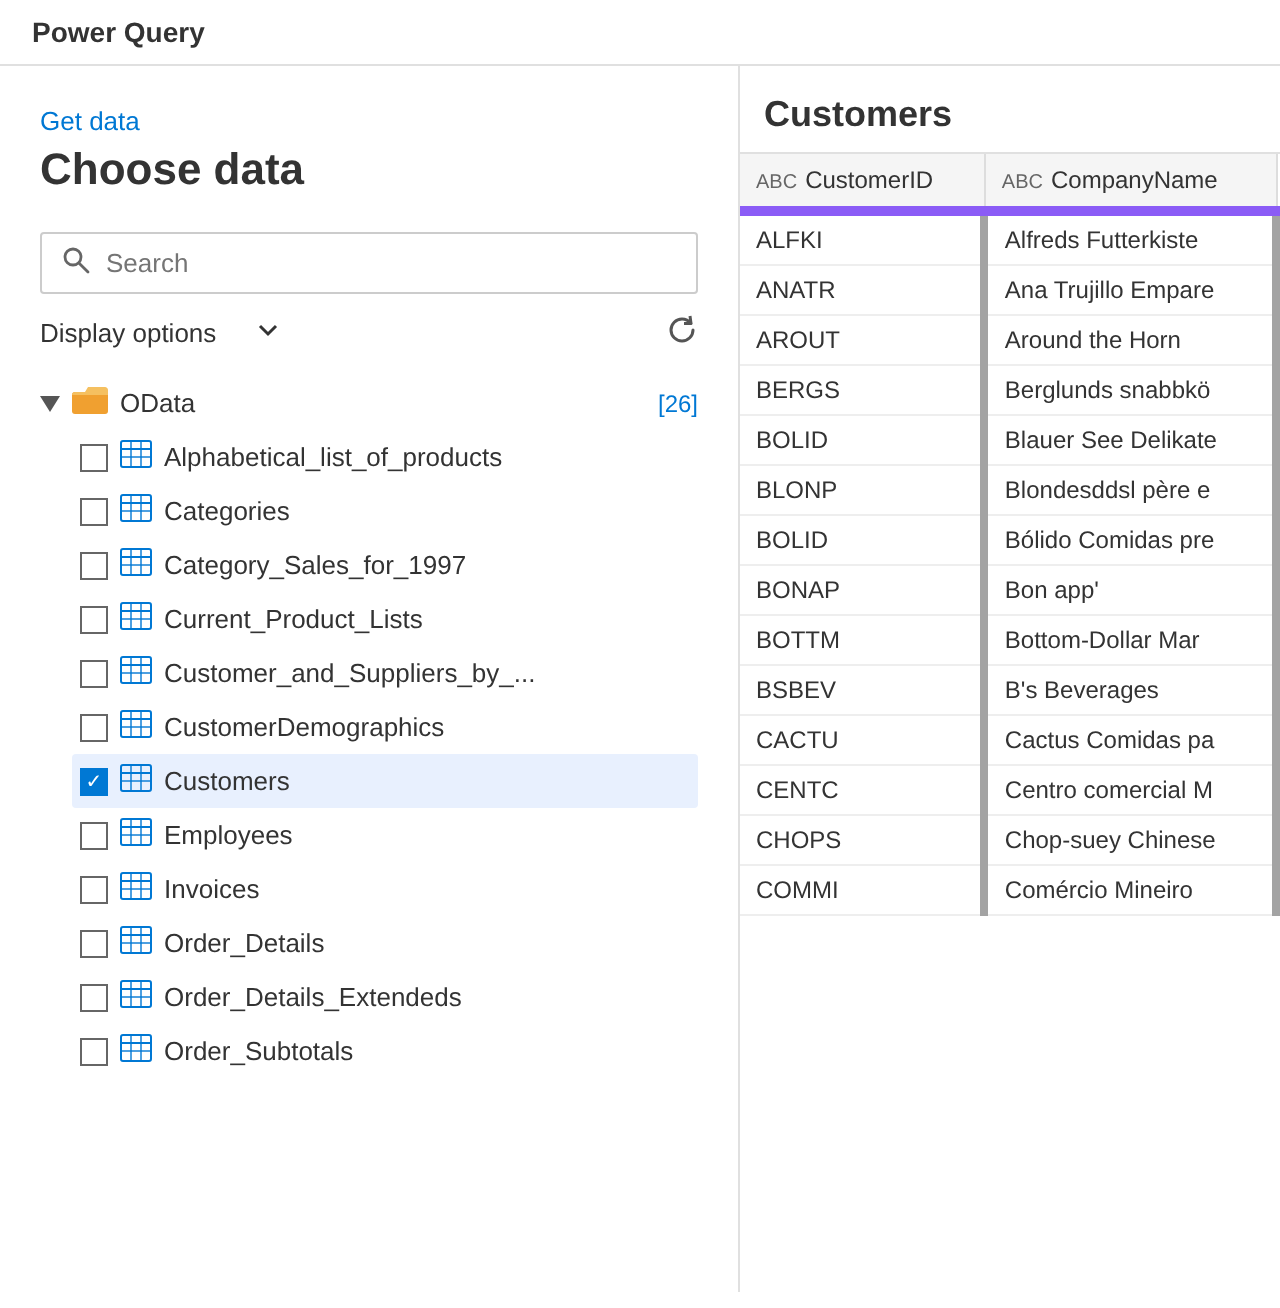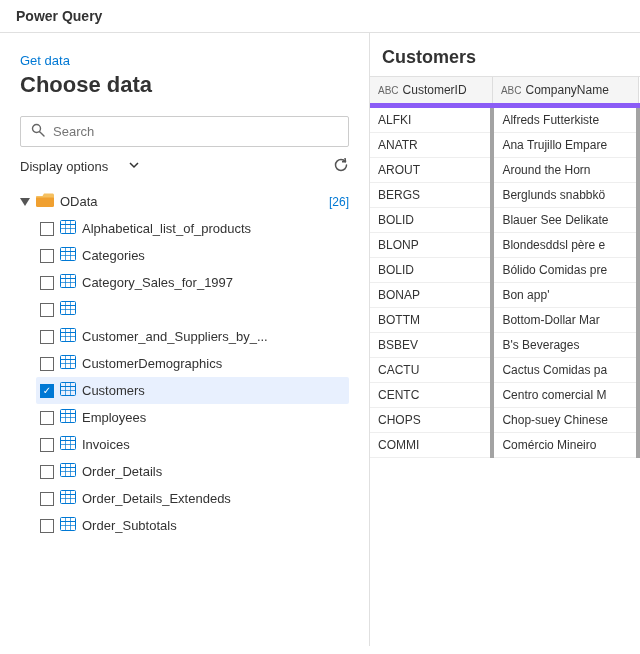--- a/index.html
+++ b/index.html
@@ -338,20 +338,21 @@
           </div>
           <div class="tree-item">
             <div class="checkbox"></div>
             <span class="table-icon"><svg width="16" height="14" viewBox="0 0 16 14" fill="none">
       <rect x="0.5" y="0.5" width="15" height="13" rx="1" stroke="#0078d4" stroke-width="1"></rect>
       <line x1="0.5" y1="4.5" x2="15.5" y2="4.5" stroke="#0078d4" stroke-width="1"></line>
       <line x1="0.5" y1="8.5" x2="15.5" y2="8.5" stroke="#0078d4" stroke-width="0.7"></line>
       <line x1="5.5" y1="0.5" x2="5.5" y2="13.5" stroke="#0078d4" stroke-width="0.7"></line>
       <line x1="10.5" y1="0.5" x2="10.5" y2="13.5" stroke="#0078d4" stroke-width="0.7"></line>
     </svg></span>
+            <span class="item-label">Current_Product_Lists</span>
           </div>
           <div class="tree-item">
             <div class="checkbox"></div>
             <span class="table-icon"><svg width="16" height="14" viewBox="0 0 16 14" fill="none">
       <rect x="0.5" y="0.5" width="15" height="13" rx="1" stroke="#0078d4" stroke-width="1"></rect>
       <line x1="0.5" y1="4.5" x2="15.5" y2="4.5" stroke="#0078d4" stroke-width="1"></line>
       <line x1="0.5" y1="8.5" x2="15.5" y2="8.5" stroke="#0078d4" stroke-width="0.7"></line>
       <line x1="5.5" y1="0.5" x2="5.5" y2="13.5" stroke="#0078d4" stroke-width="0.7"></line>
       <line x1="10.5" y1="0.5" x2="10.5" y2="13.5" stroke="#0078d4" stroke-width="0.7"></line>
     </svg></span>

